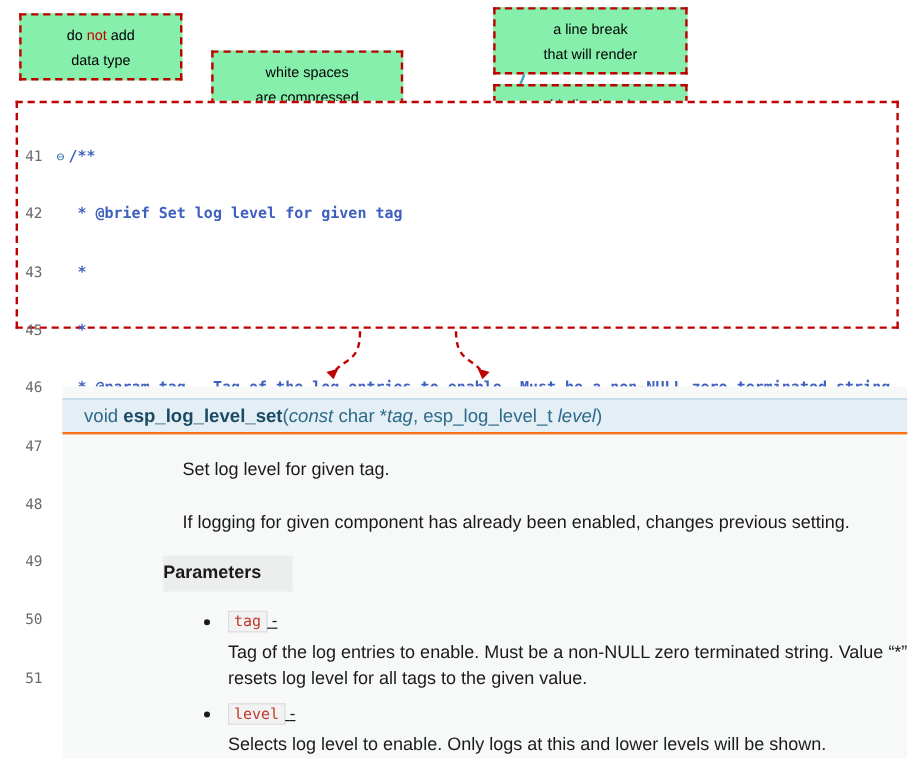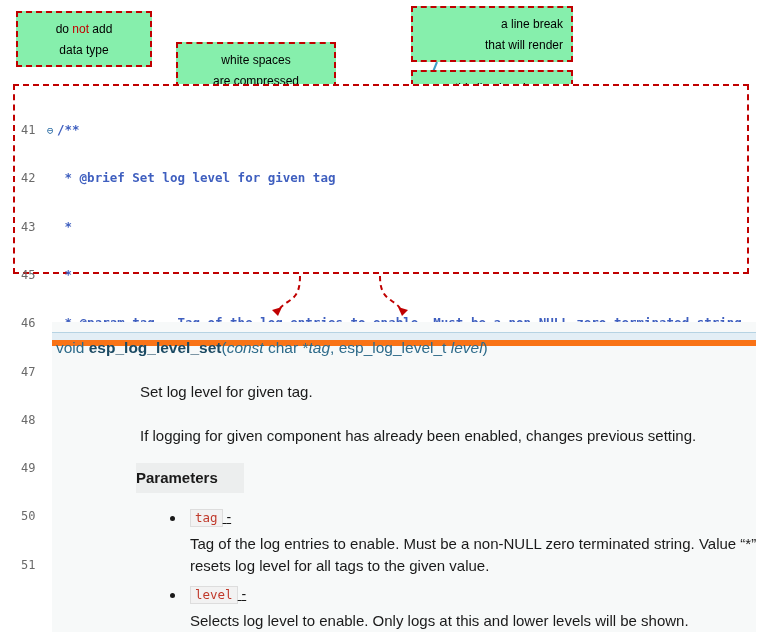--- a/index.html
+++ b/index.html
@@ -39,21 +39,20 @@
     left: 176px;
     top: 42px;
     width: 160px;
     height: 56px;
   }
   #annot-linebreak-render {
     left: 411px;
     top: 6px;
     width: 162px;
     height: 56px;
-    text-align: right;
   }
   #annot-linebreak-norender {
     left: 411px;
     top: 70px;
     width: 162px;
     height: 56px;
   }
   
   #code-box {
     position: absolute;
@@ -116,45 +115,46 @@
     width: 704px;
     height: 310px;
     background: #f7f9f9;
     box-sizing: border-box;
   }
   #doc-sig {
     position: absolute;
     left: 0;
     top: 10px;
     width: 704px;
-    height: 14px;
+    height: 30px;
     background: #e3eef5;
     border-top: 1px solid #b6d3e3;
-    border-bottom: 6px solid #f97316;
+    border-bottom: 2px solid #f97316;
     color: #2e6b8a;
     font-family: "Liberation Sans", sans-serif;
     font-size: 15.5px;
     line-height: 30px;
-    padding-left: 4px;
+    padding-left: 18px;
     box-sizing: border-box;
     white-space: nowrap;
   }
   #doc-sig .fname {
     font-weight: bold;
     color: #1b4a63;
   }
   #doc-sig .ital {
     font-style: italic;
   }
   .doc-para {
     position: absolute;
     color: #1a1a1a;
     font-family: "Liberation Sans", sans-serif;
     font-size: 15px;
     line-height: 21px;
+    margin-left: 12px;
   }
   #doc-p1 { left: 88px; top: 59px; width: 600px; }
   #doc-p2 { left: 88px; top: 103px; width: 620px; }
   #params-header {
     position: absolute;
     left: 84px;
     top: 141px;
     width: 108px;
     height: 30px;
     background: #eceeee;

